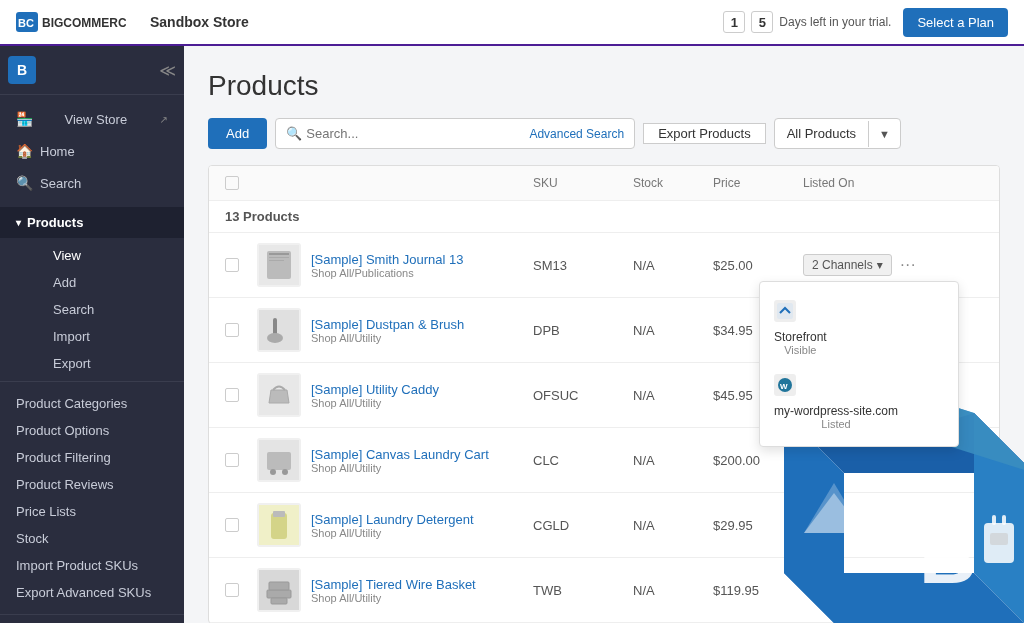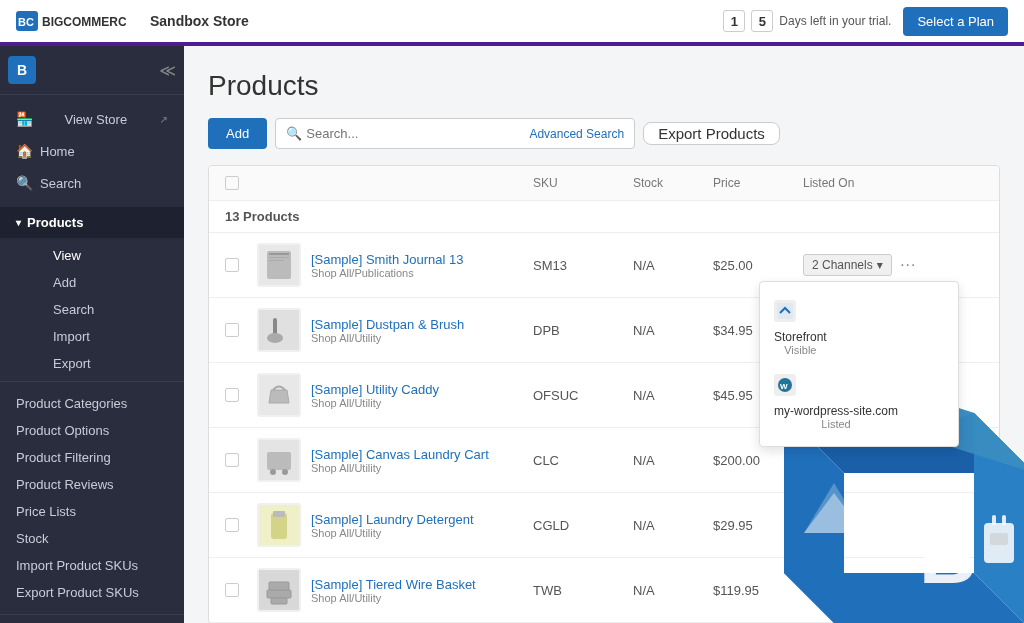--- a/index.html
+++ b/index.html
@@ -1,21 +1,21 @@
 <!DOCTYPE html>
 <html><head>
   <meta charset="utf-8">
   <style>
     * { box-sizing: border-box; margin: 0; padding: 0; }
     body { font-family: -apple-system, BlinkMacSystemFont, 'Segoe UI', sans-serif; font-size: 13px; background: #f4f5f7; display: flex; flex-direction: column; height: 623px; overflow: hidden; }
 
     
     .topbar {
       background: #fff;
-      border-bottom: 4px solid #4c1d95;
+      border-bottom: 2px solid #4c1d95;
       height: 46px;
       display: flex;
       align-items: center;
       padding: 0 16px;
       gap: 12px;
       flex-shrink: 0;
       z-index: 100;
     }
     .topbar-logo { display: flex; align-items: center; gap: 6px; }
     .topbar-logo svg { width: 110px; height: 28px; }
@@ -65,21 +65,21 @@
     
     .main { flex: 1; overflow-y: auto; background: #f4f5f7; padding: 24px 24px; }
 
     .page-title { font-size: 28px; font-weight: 300; color: #333; margin-bottom: 16px; }
 
     .toolbar { display: flex; align-items: center; gap: 8px; margin-bottom: 16px; }
     .btn-add { background: #1f6fba; color: #fff; border: none; border-radius: 4px; padding: 8px 18px; font-size: 13px; cursor: pointer; font-weight: 500; }
     .search-wrapper { display: flex; align-items: center; background: #fff; border: 1px solid #ccc; border-radius: 4px; padding: 0 10px; flex: 1; max-width: 360px; }
     .search-wrapper input { border: none; outline: none; font-size: 13px; padding: 7px 4px; width: 100%; color: #555; }
     .search-wrapper .search-icon { color: #aaa; font-size: 13px; }
-    .export-btn { background: #fff; border: 1px solid #ccc; border-radius: 8px; padding: 2px 14px; font-size: 15px; cursor: pointer; color: #333; }
+    .export-btn { background: #fff; border: 1px solid #ccc; border-radius: 0; padding: 2px 14px; font-size: 13px; cursor: pointer; color: #333; }
     .filter-group { display: flex; align-items: center; background: #fff; border: 1px solid #ccc; border-radius: 4px; overflow: hidden; }
     .filter-label { padding: 7px 12px; font-size: 13px; color: #333; }
     .filter-arrow { padding: 7px 10px; border-left: 1px solid #ccc; color: #555; cursor: pointer; font-size: 11px; }
 
     
     .table-wrapper { background: #fff; border-radius: 4px; border: 1px solid #ddd; overflow: hidden; position: relative; }
     .table-header-row { display: flex; align-items: center; padding: 10px 16px; border-bottom: 1px solid #eee; background: #fafafa; }
     .col-check { width: 32px; }
     .col-name { flex: 1; font-size: 12px; color: #777; font-weight: 500; }
     .col-sku { width: 100px; font-size: 12px; color: #777; font-weight: 500; }
@@ -195,41 +195,45 @@
         <div class="sub-item">Export</div>
       </div>
       <div class="sub-section">
         <div class="sub-section-item">Product Categories</div>
         <div class="sub-section-item">Product Options</div>
         <div class="sub-section-item">Product Filtering</div>
         <div class="sub-section-item">Product Reviews</div>
         <div class="sub-section-item">Price Lists</div>
         <div class="sub-section-item">Stock</div>
         <div class="sub-section-item">Import Product SKUs</div>
-        <div class="sub-section-item">Export Product SKUs</div>
+        <div class="sub-section-item">Export Advanced SKUs</div>
       </div>
     </div>
 
     <div class="sidebar-footer">
       
       
     </div>
   </div>
 
   <div class="main">
     <h1 class="page-title">Products</h1>
 
     <div class="toolbar">
       <button class="btn-add">Add</button>
       <div class="search-wrapper">
         <span class="search-icon">🔍</span>
         <input type="text" placeholder="Search..." style="">
         <span class="adv-search-link">Advanced Search</span>
       </div>
       <button class="export-btn">Export Products</button>
+      <div class="filter-group">
+        <span class="filter-label">All Products</span>
+        <span class="filter-arrow">▼</span>
+      </div>
     </div>
 
     <div class="table-wrapper">
       <div class="table-header-row">
         <div class="col-check">
             <div class="checkbox"></div>
           </div>
         <div class="col-name"></div>
         <div class="col-sku">SKU</div>
         <div class="col-stock">Stock</div>

